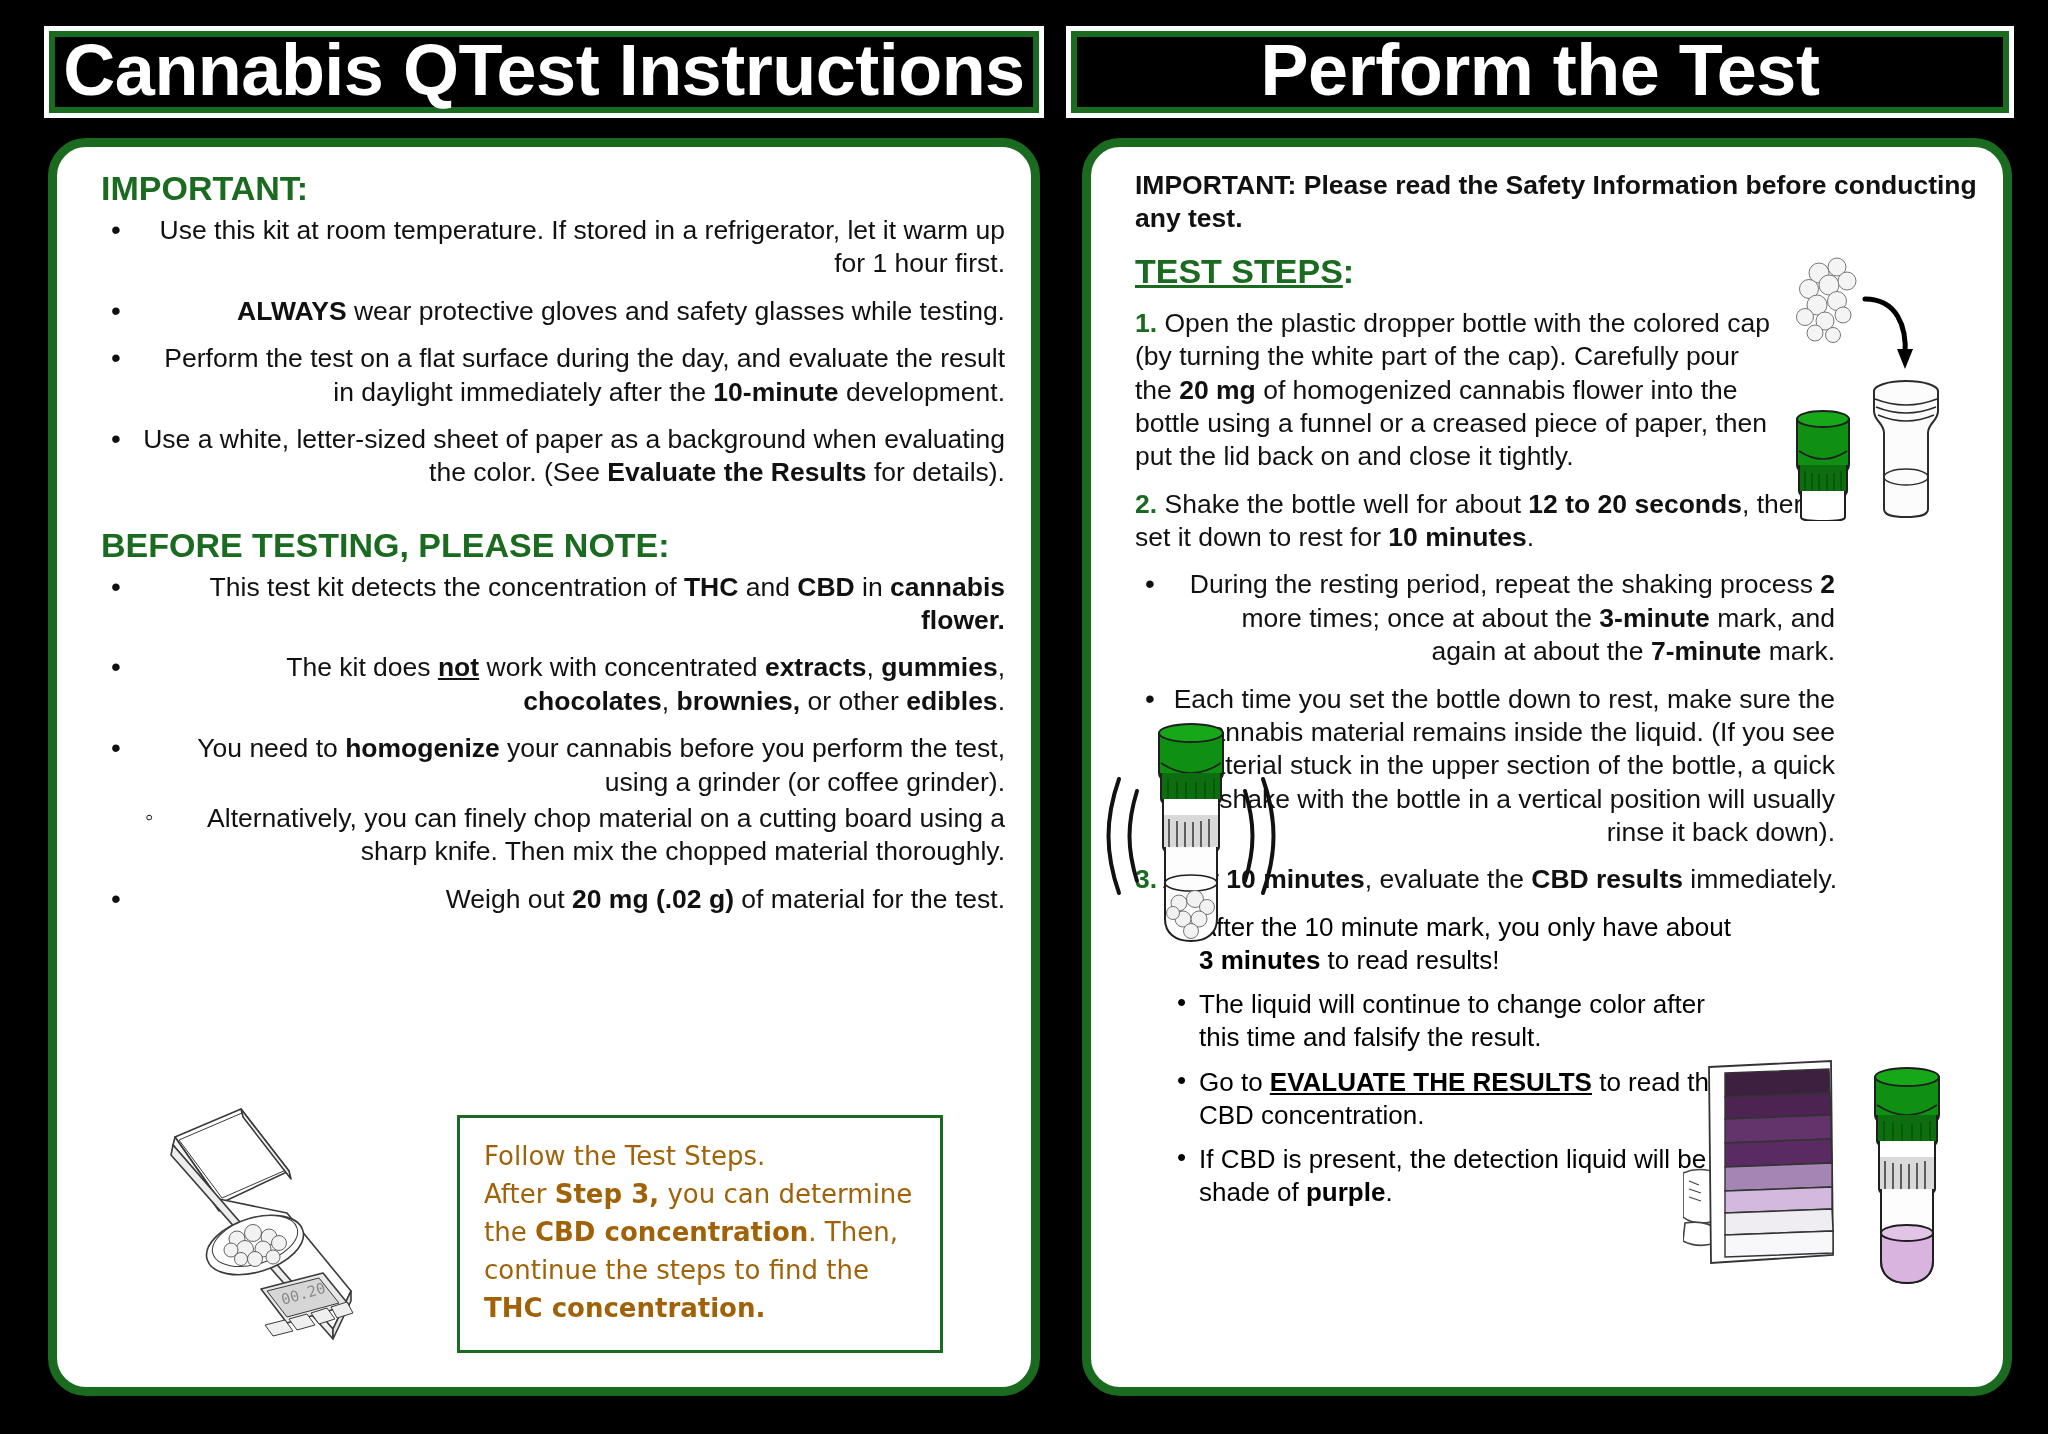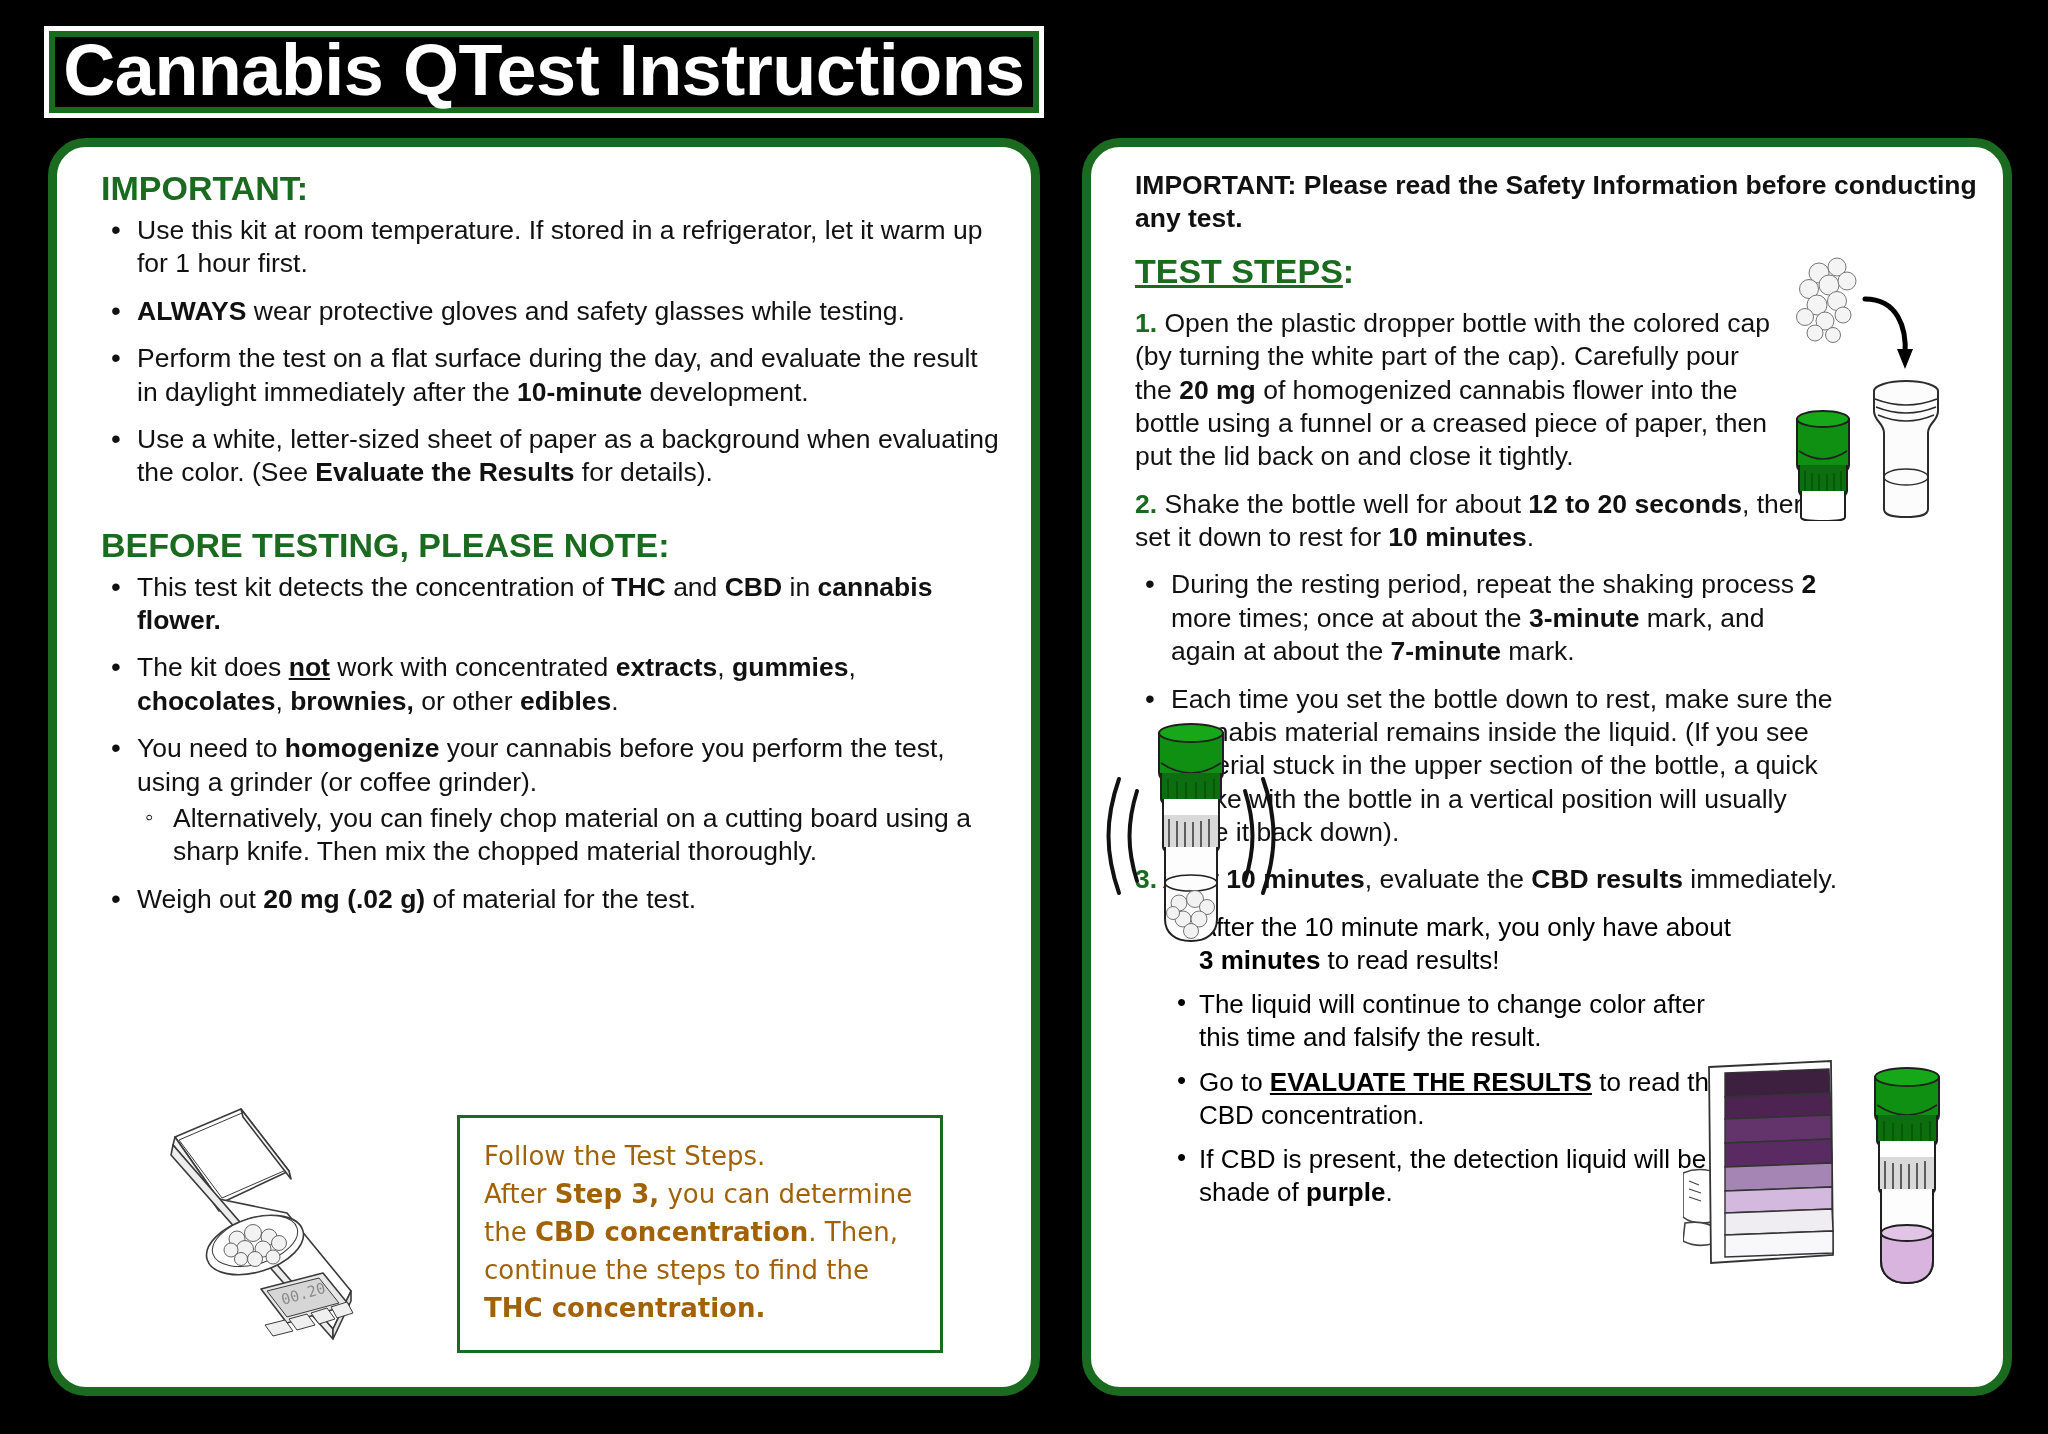--- a/index.html
+++ b/index.html
@@ -52,21 +52,21 @@
   .sec-head {
     color: #1a6b1f;
     font-weight: bold;
     font-size: 34px;
     margin-bottom: 6px;
   }
   .sec-head.underline { text-decoration: underline; display: inline-block; }
 
   .body-text { font-size: 26.5px; line-height: 1.26; color: #111; }
 
-  ul.bullets { list-style: none; margin: 4px 0 0 0; }
+  ul.bullets { list-style: none; margin: 4px 0 0 0; text-align: right; }
   ul.bullets > li {
     position: relative;
     padding-left: 36px;
     margin-bottom: 14px;
     font-size: 26.5px;
     line-height: 1.26;
     color: #111;
   }
   ul.bullets > li::before {
     content: "•";
@@ -137,20 +137,27 @@
 <div class="page">
 
   <div class="banner-outer" id="banner-left">
     <div class="banner-green">
       <div class="banner-inner">
         <span class="banner-text">Cannabis QTest Instructions</span>
       </div>
     </div>
   </div>
 
+  <div class="banner-outer" id="banner-right">
+    <div class="banner-green">
+      <div class="banner-inner">
+        <span class="banner-text">Perform the Test</span>
+      </div>
+    </div>
+  </div>
 
   <div class="panel" id="panel-left">
     <div class="panel-body">
 
       <div class="sec-head">IMPORTANT:</div>
 
       <ul class="bullets">
         <li>Use this kit at room temperature. If stored in a refrigerator, let it warm up for 1 hour first.</li>
         <li><b>ALWAYS</b> wear protective gloves and safety glasses while testing.</li>
         <li>Perform the test on a flat surface during the day, and evaluate the result in daylight immediately after the <b>10-minute</b> development.</li>

